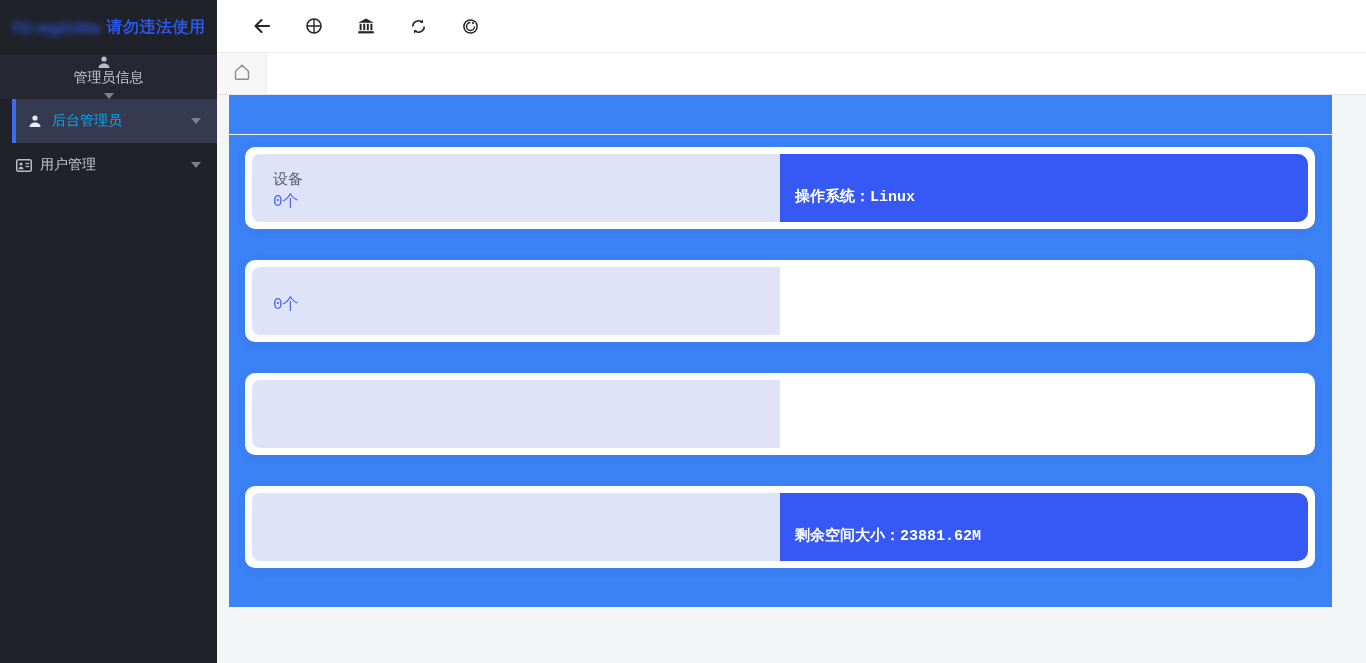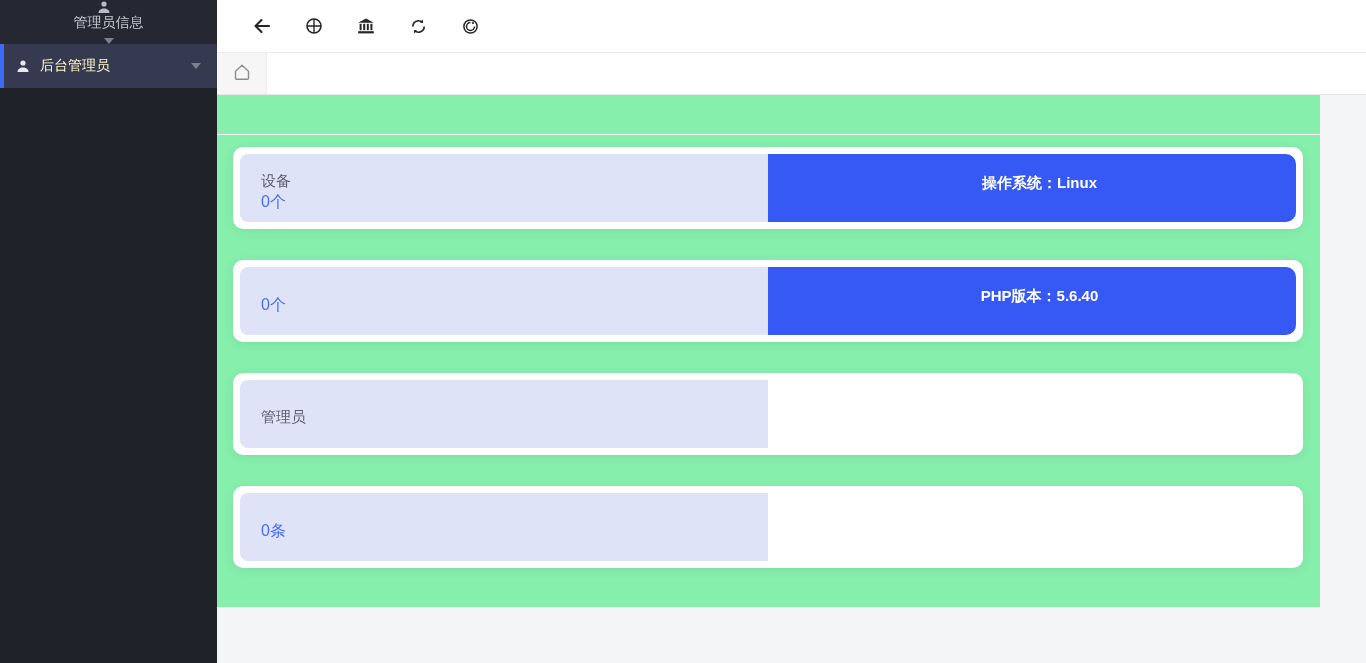--- a/index.html
+++ b/index.html
@@ -30,21 +30,21 @@
     position:relative;
   }
   .menu-item .mi-icon { display:inline-flex; width:16px; margin-right:8px; color:#b9bcc6; }
   .menu-item .mi-label { flex:1; }
   .menu-item .caret {
     width:0; height:0; border-left:5px solid transparent; border-right:5px solid transparent;
     border-top:6px solid #7d818e;
   }
   .menu-item.first { background:#252833;flex-direction:column; }
   .menu-item.active {
-    background:#353a50; color:#fef9c3; border-left:4px solid #3d6bf3; padding-left:12px;
+    background:#353a50; color:#0ea5e9; border-left:4px solid #3d6bf3; padding-left:12px;margin-left:12px;
   }
   .menu-item.active .mi-icon { color:#e8eaf2; }
 
   
   .topbar {
     position:absolute; left:217px; top:0; width:1149px; height:53px;
     background:#ffffff; border-bottom:1px solid #ebebeb;
     display:flex; align-items:center; padding-left:35px; gap:32px;
   }
   .tool-btn {
@@ -63,50 +63,54 @@
     width:50px; background:#f6f6f6; display:flex; align-items:center; justify-content:center;
     color:#8d8d8d; cursor:pointer; border-right:1px solid #efefef;
   }
 
   
   .content-bg {
     position:absolute; left:217px; top:95px; width:1149px; height:568px;
     background:#f4f5f7;
   }
   .panel {
-    position:absolute; left:0; top:0; width:1103px; height:512px;
-    background:#86efac;
+    position:absolute; left:12px; top:0; width:1103px; height:512px;
+    background:#3b82f6;
+    font-family:Liberation Mono, monospace;
   }
   .panel-header { height:40px; border-bottom:1px solid #f2f2f4; }
   .cards { padding:12px 17px 0 16px; }
   .card {
     display:flex; background:#ffffff; border-radius:10px; padding:7px;
     height:82px; margin-bottom:31px;
     box-shadow:0 2px 10px rgba(60,70,110,0.10);
   }
   .card-left {
     width:50%; background:#dee3f8; border-radius:8px 0 0 8px;
     display:flex; flex-direction:column; justify-content:center;
     padding:6px 0 0 21px;
   }
   .card-title { font-size:15px; color:#5b5e6b; line-height:20px; }
   .card-count { font-size:16px; color:#4d6bf1; line-height:20px; margin-top:1px; }
   .card-right {
     width:50%; background:#3659f6; border-radius:0 10px 10px 0;
-    padding:19px 0 0 15px;
-    text-align:center;
+    padding:34px 0 0 15px;
   }
   .card-info-text { color:#ffffff; font-size:15px; font-weight:600; line-height:20px; }
 </style>
 </head>
 <body>
 
 <div class="app">
 
   <aside class="sidebar">
+    <div class="sidebar-header">
+      <span class="blurred">TG:mg2100a</span>
+      <span class="warn">请勿违法使用</span>
+    </div>
 
     <div class="menu-item first">
       <span class="mi-icon">
         <svg width="14" height="14" viewBox="0 0 14 14">
             <circle cx="7" cy="4" r="2.6" fill="currentColor"></circle>
             <path d="M1.5 13c0-3 2.5-4.6 5.5-4.6s5.5 1.6 5.5 4.6z" fill="currentColor"></path>
           </svg>
       </span>
       <span class="mi-label">管理员信息</span>
       <span class="caret"></span>
@@ -116,20 +120,33 @@
       <span class="mi-icon">
         <svg width="14" height="14" viewBox="0 0 14 14">
             <circle cx="7" cy="4" r="2.6" fill="currentColor"></circle>
             <path d="M1.5 13c0-3 2.5-4.6 5.5-4.6s5.5 1.6 5.5 4.6z" fill="currentColor"></path>
           </svg>
       </span>
       <span class="mi-label">后台管理员</span>
       <span class="caret"></span>
     </div>
 
+    <div class="menu-item">
+      <span class="mi-icon">
+        <svg width="16" height="13" viewBox="0 0 16 13">
+            <rect x="0.75" y="0.75" width="14.5" height="11.5" rx="1.5" fill="none" stroke="currentColor" stroke-width="1.5"></rect>
+            <circle cx="5" cy="5" r="1.6" fill="currentColor"></circle>
+            <path d="M2.5 10.2c0-1.7 1.2-2.5 2.5-2.5s2.5.8 2.5 2.5z" fill="currentColor"></path>
+            <line x1="9.5" y1="4.5" x2="13.2" y2="4.5" stroke="currentColor" stroke-width="1.3"></line>
+            <line x1="9.5" y1="7.5" x2="13.2" y2="7.5" stroke="currentColor" stroke-width="1.3"></line>
+          </svg>
+      </span>
+      <span class="mi-label">用户管理</span>
+      <span class="caret"></span>
+    </div>
   </aside>
 
   <header class="topbar">
     <button class="tool-btn">
       <span>
         <svg width="18" height="16" viewBox="0 0 18 16">
             <path d="M8.5 2L2.5 8l6 6M2.5 8h13.5" stroke="currentColor" stroke-width="2.1" fill="none" stroke-linecap="round" stroke-linejoin="round"></path>
           </svg>
       </span>
     </button>
@@ -195,34 +212,32 @@
           </div>
           <div class="card-right">
             <div class="card-info-text">操作系统：Linux</div>
           </div>
         </div>
 
         <div class="card">
           <div class="card-left">
             <div class="card-count">0个</div>
           </div>
+        </div>
+
+        <div class="card">
+          <div class="card-left">
+          </div>
+        </div>
+
+        <div class="card">
+          <div class="card-left">
+          </div>
           <div class="card-right">
-            <div class="card-info-text">PHP版本：5.6.40</div>
-          </div>
-        </div>
-
-        <div class="card">
-          <div class="card-left">
-            <div class="card-title">管理员</div>
-          </div>
-        </div>
-
-        <div class="card">
-          <div class="card-left">
-            <div class="card-count">0条</div>
+            <div class="card-info-text">剩余空间大小：23881.62M</div>
           </div>
         </div>
 
       </div>
     </section>
   </main>
 
 </div>
 
 </body></html>

